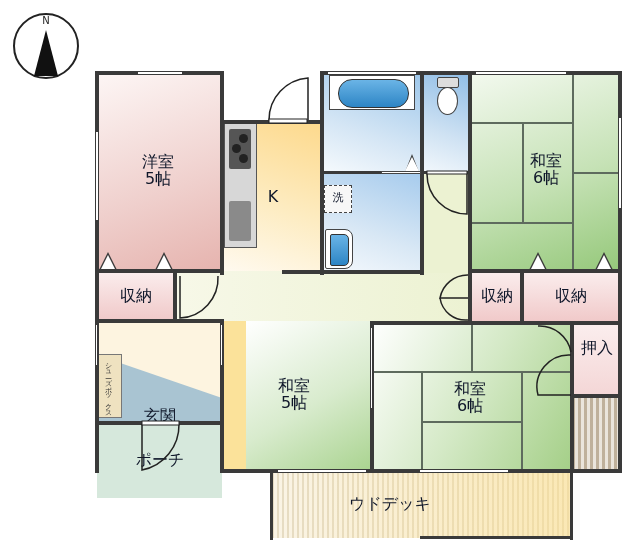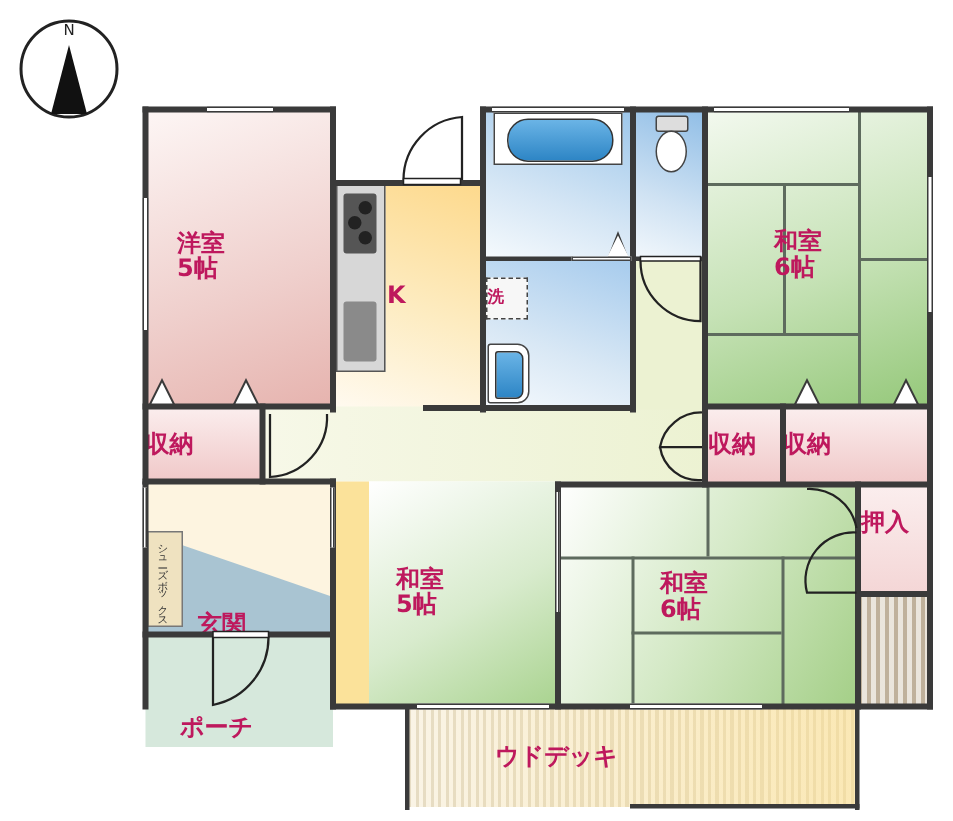--- a/index.html
+++ b/index.html
@@ -1,20 +1,20 @@
 <!DOCTYPE html>
 <html><head>
 <meta charset="utf-8">
 <style>
   html, body { margin: 0; padding: 0; background: #ffffff; }
   body { width: 635px; height: 547px; position: relative; overflow: hidden;
          font-family: "DejaVu Sans", "Liberation Sans", sans-serif; }
   .abs { position: absolute; box-sizing: border-box; }
   .wall { position: absolute; background: #3a3a3a; }
-  .label { position: absolute; font-weight: bold; color: #be185d; text-align: left;
+  .label { position: absolute; font-weight: normal; color: #0f172a; text-align: center;
            line-height: 1.05; font-size: 16px; white-space: pre-line; }
   .win { position: absolute; background: #ffffff; border-top: 1px solid #3a3a3a; border-bottom: 1px solid #3a3a3a; box-sizing: border-box; }
   .winv { position: absolute; background: #ffffff; border-left: 1px solid #3a3a3a; border-right: 1px solid #3a3a3a; box-sizing: border-box; }
   .tatami { position: absolute; background: #5e6b5e; }
   .tri { position: absolute; width: 0; height: 0; border-left: 9px solid transparent; border-right: 9px solid transparent; border-bottom: 18px solid #3a3a3a; }
   .tri::after { content: ""; position: absolute; left: -7px; top: 3px; width: 0; height: 0;
                 border-left: 7px solid transparent; border-right: 7px solid transparent; border-bottom: 14px solid #fff; }
   svg.overlay { position: absolute; left: 0; top: 0; pointer-events: none; }
 </style>
 </head>
@@ -86,21 +86,21 @@
 <div class="abs" style="left:97px;top:321px;width:125px;height:102px;background:#fdf4e0;"></div>
 <svg class="overlay" width="635" height="547">
   <polygon points="97,355 222,398 222,423 97,423" fill="#a9c4d2"></polygon>
 </svg>
 <div class="abs" style="left:98px;top:354px;width:24px;height:64px;background:#efe2c0;border:1px solid #777;">
   <span style="position:absolute;left:4px;top:3px;writing-mode:vertical-rl;font-size:7px;color:#333;">シューズボックス</span>
 </div>
 <div class="label" style="left:132px;top:408px;width:56px;">玄関</div>
 
 <div class="abs" style="left:97px;top:423px;width:125px;height:75px;background:#d6e8dc;"></div>
-<div class="label" style="left:120px;top:452px;width:80px;margin-top:25px;">ポーチ</div>
+<div class="label" style="left:120px;top:452px;width:80px;">ポーチ</div>
 
 <div class="abs" style="left:222px;top:321px;width:24px;height:150px;background:#fbe29a;"></div>
 
 <div class="abs" style="left:246px;top:321px;width:126px;height:150px;background:linear-gradient(150deg,#ffffff 0%,#d8ebcd 55%,#a9d38f 100%);"></div>
 <div class="label" style="left:264px;top:378px;width:60px;">和室
 5帖</div>
 
 <div class="abs" style="left:372px;top:323px;width:200px;height:148px;background:linear-gradient(120deg,#ffffff 0%,#d4e9c6 50%,#a4cf87 100%);"></div>
 <div class="tatami" style="left:374px;top:371px;width:198px;height:2px;"></div>
 <div class="tatami" style="left:471px;top:323px;width:2px;height:48px;"></div>

